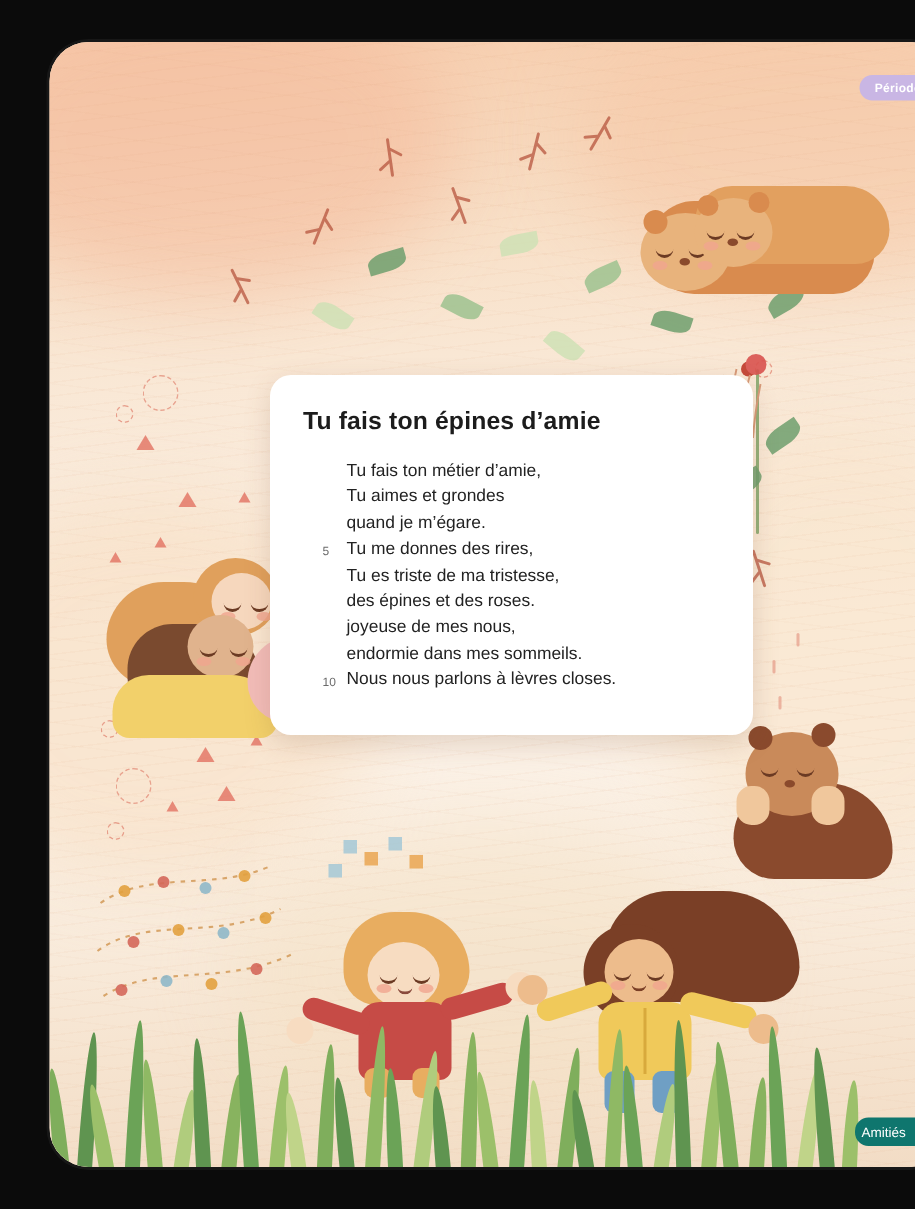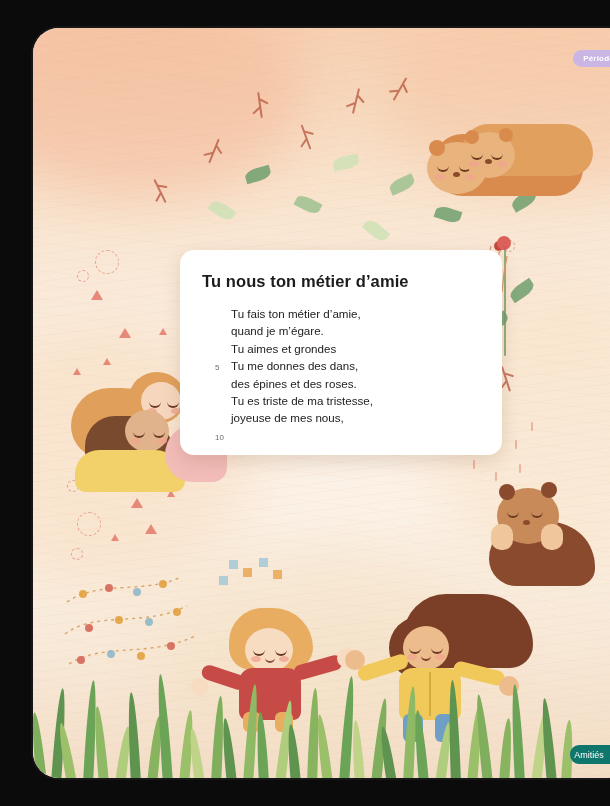--- a/index.html
+++ b/index.html
@@ -575,27 +575,28 @@
     </div>
 
     <div class="period-badge">Période 1</div>
 
     <div class="footer-badge">
       <span>Amitiés</span>
       <span class="pg">60</span>
     </div>
 
     <div class="poem-card">
-      <h1 class="poem-title">Tu nous ton métier d’amie</h1>
+      <h1 class="poem-title">Tu fais ton épines d’amie</h1>
       <div class="poem-lines" id="poem-lines">
           <div class="poem-line"><span class="line-num"></span><span>Tu fais ton métier d’amie,</span></div>
+          <div class="poem-line"><span class="line-num"></span><span>Tu aimes et grondes</span></div>
           <div class="poem-line"><span class="line-num"></span><span>quand je m’égare.</span></div>
-          <div class="poem-line"><span class="line-num"></span><span>Tu aimes et grondes</span></div>
-          <div class="poem-line"><span class="line-num">5</span><span>Tu me donnes des dans,</span></div>
+          <div class="poem-line"><span class="line-num">5</span><span>Tu me donnes des rires,</span></div>
+          <div class="poem-line"><span class="line-num"></span><span>Tu es triste de ma tristesse,</span></div>
           <div class="poem-line"><span class="line-num"></span><span>des épines et des roses.</span></div>
-          <div class="poem-line"><span class="line-num"></span><span>Tu es triste de ma tristesse,</span></div>
           <div class="poem-line"><span class="line-num"></span><span>joyeuse de mes nous,</span></div>
-          <div class="poem-line"><span class="line-num">10</span></div>
+          <div class="poem-line"><span class="line-num"></span><span>endormie dans mes sommeils.</span></div>
+          <div class="poem-line"><span class="line-num">10</span><span>Nous nous parlons à lèvres closes.</span></div>
         </div>
     </div>
 
   </div>
 </div>
 
 </body></html>

